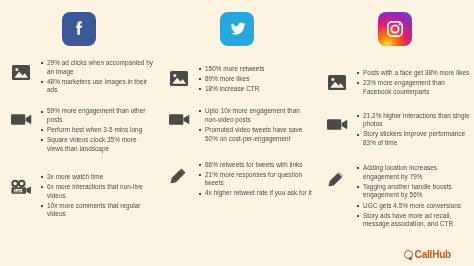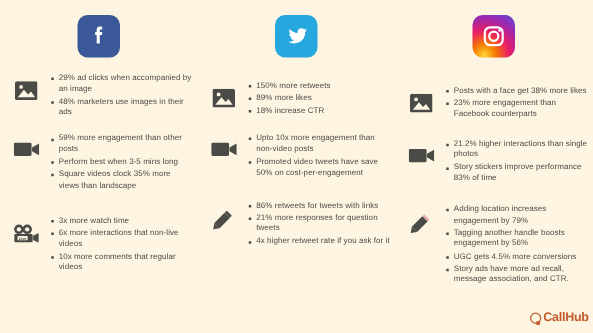--- a/index.html
+++ b/index.html
@@ -98,21 +98,21 @@
   .column.ig .block.b1 { margin-top:17px; }
   .column.ig .block.b2 { margin-top:14px; }
   .column.ig .block.b3 { margin-top:15px; }
 
   
   .glyph { display:block; }
 
   
   .footer-logo {
     position:absolute;
-    right:3px; bottom:6px;
+    right:23px; bottom:6px;
     display:flex;
     align-items:center;
     gap:2px;
   }
   .footer-logo .mark {
     width:9px; height:9px;
     border:1.6px solid #c05a2a;
     border-radius:50%;
     position:relative;
   }

